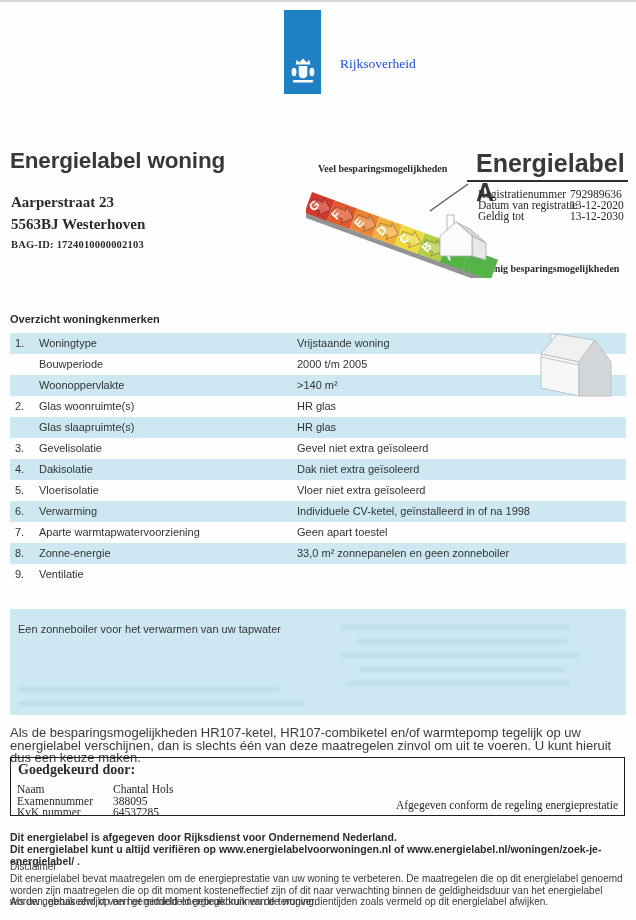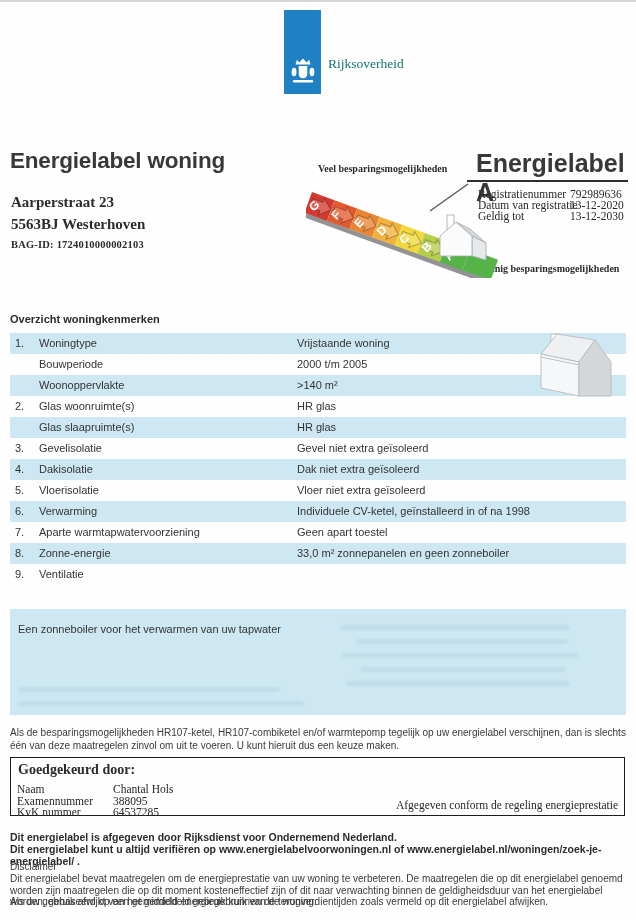--- a/index.html
+++ b/index.html
@@ -5,21 +5,21 @@
   html,body{margin:0;padding:0;background:#eee;}
   .page{position:relative;width:636px;height:920px;background:#fefefe;overflow:hidden;
         font-family:"Liberation Sans",sans-serif;color:#2b2b2b;}
   .abs{position:absolute;}
   .serif{font-family:"Liberation Serif",serif;}
 
   
   .top-rule{left:0;top:0;width:636px;height:2px;background:#d6d6d6;}
   .banner{left:284px;top:10px;width:37px;height:84px;background:#1f80c4;}
   .banner svg{position:absolute;left:6px;top:47px;}
-  .brand{left:328px;top:56px;font-size:13.5px;color:#0f766e;text-align:right;}
+  .brand{left:340px;top:56px;font-size:13.5px;color:#1d4ed8;text-align:right;}
 
   
   .doc-title{left:10px;top:148px;font-size:22.5px;font-weight:bold;color:#383838;letter-spacing:-0.2px;}
   .addr1{left:11px;top:194px;font-size:15px;font-weight:bold;}
   .addr2{left:11px;top:216px;font-size:15px;font-weight:bold;}
   .bagid{left:11px;top:239px;font-size:10.5px;font-weight:bold;letter-spacing:.2px;}
 
   
   .veel{left:318px;top:163px;font-size:10px;font-weight:600;}
   .weinig{left:478px;top:263px;font-size:10px;font-weight:600;}
@@ -41,21 +41,21 @@
   .frow .num{position:absolute;left:5px;}
   .frow .lbl{position:absolute;left:29px;}
   .frow .val{position:absolute;left:287px;}
   .house-table{left:533px;top:330px;}
 
   
   .meas-head{left:10px;top:589px;width:616px;font-size:11px;font-weight:bold;}
   .meas-box{left:10px;top:609px;width:616px;height:106px;background:#cde8f2;}
   .meas-item{position:absolute;left:8px;top:14px;font-size:11px;color:#333;}
   .ghost{position:absolute;background:#86b6ca;opacity:.20;filter:blur(1px);height:5px;border-radius:2px;}
-  .note{left:10px;top:727px;width:616px;font-size:10px;line-height:12.5px;color:#3a3a3a;}
+  .note{left:10px;top:727px;width:616px;font-size:13px;line-height:12.5px;color:#3a3a3a;}
 
   
   .appr{left:10px;top:757px;width:613px;height:57px;border:1.5px solid #1c1c1c;}
   .appr-head{position:absolute;left:7px;top:4px;font-size:14px;font-weight:bold;}
   .appr-row{position:absolute;left:6px;font-size:11.5px;color:#262626;}
   .appr-row .alab{position:absolute;left:0;width:95px;}
   .appr-row .aval{position:absolute;left:96px;width:200px;}
   .conform{position:absolute;right:6px;bottom:4px;text-align:right;font-size:11.5px;line-height:12px;color:#262626;}
 
   

